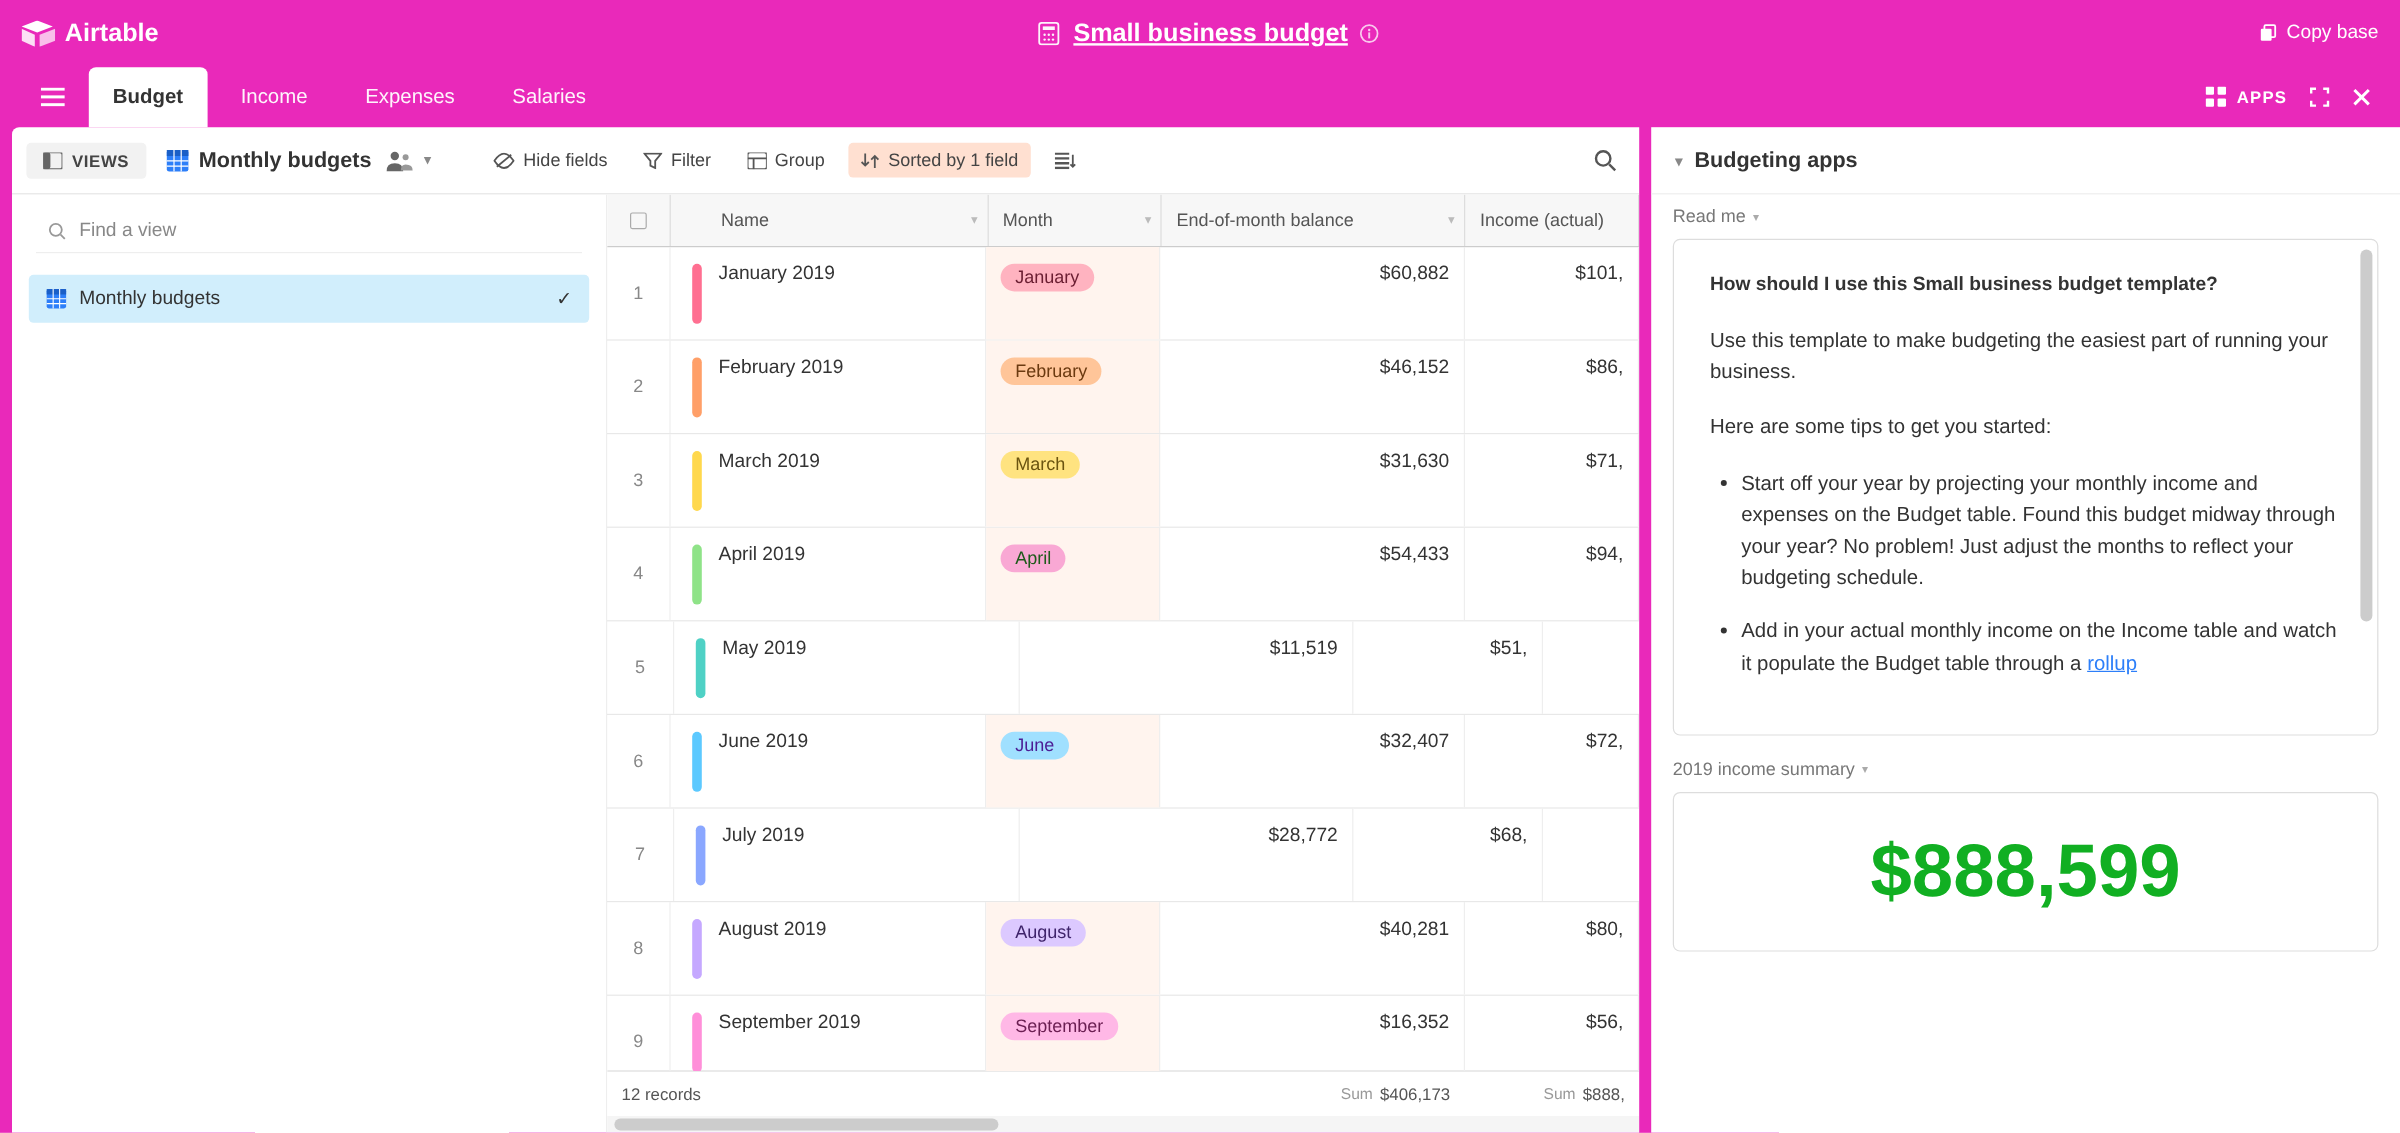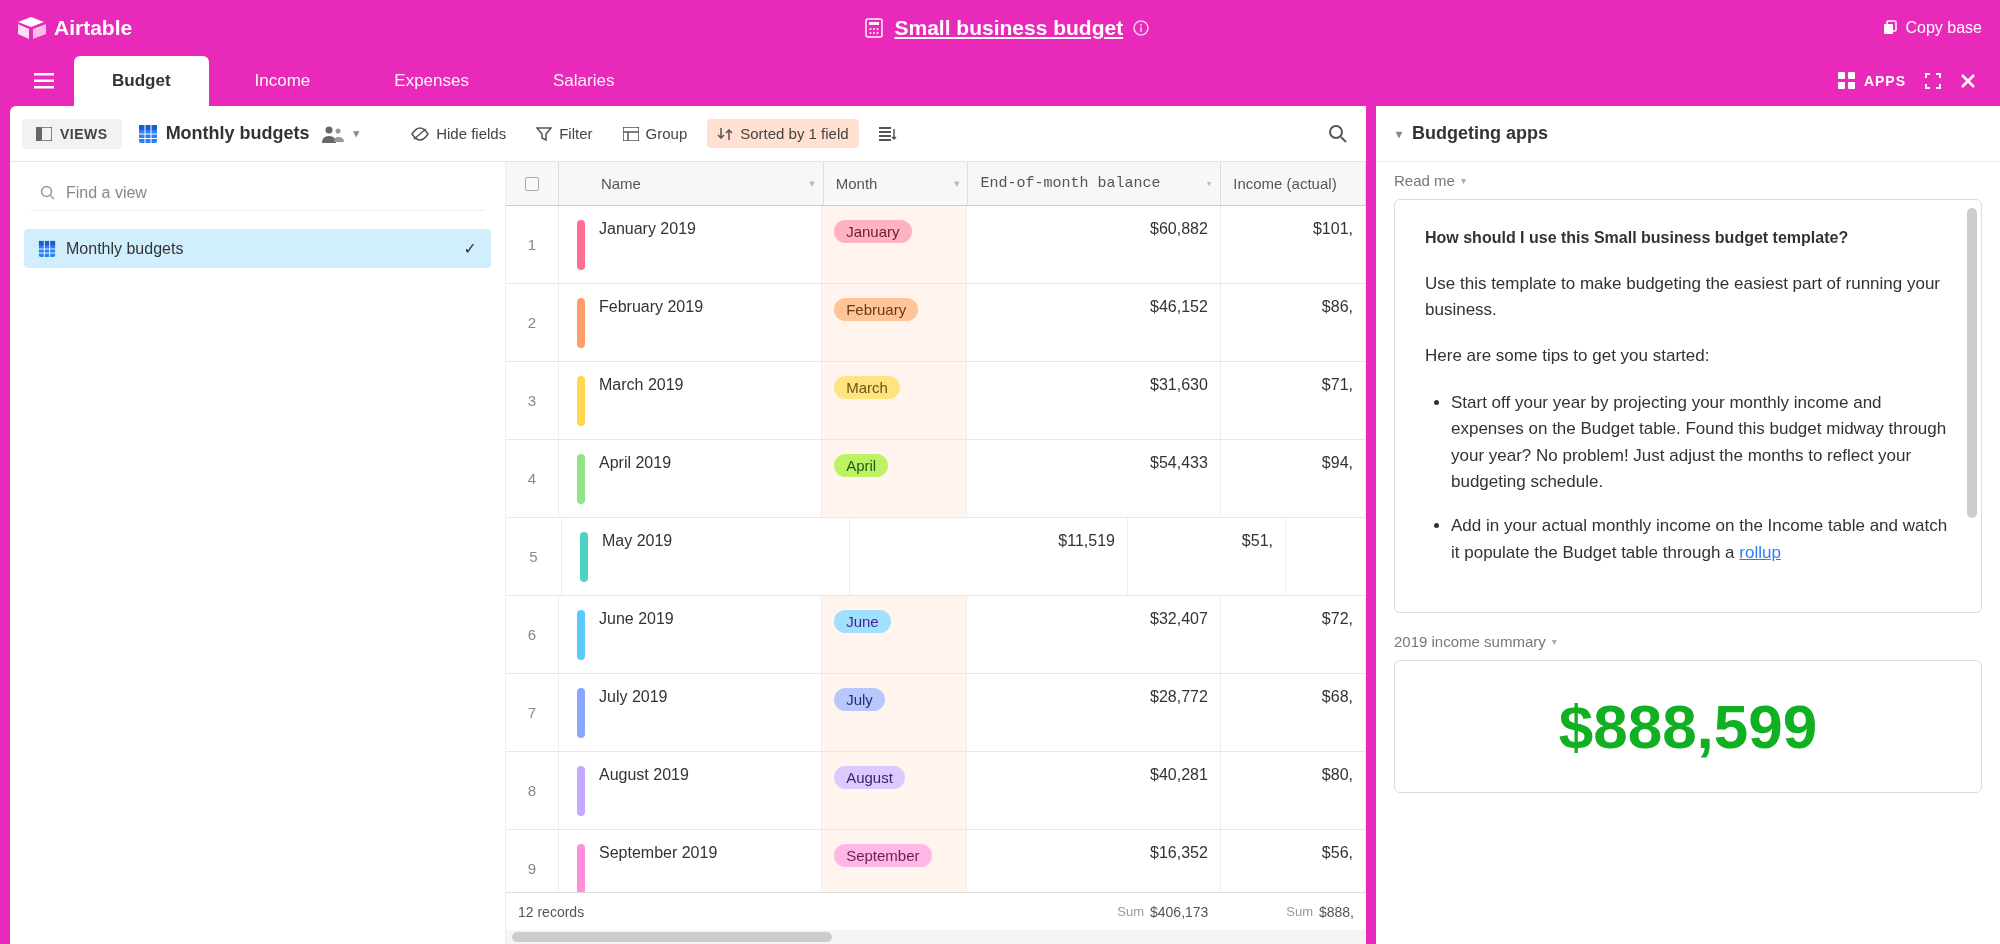--- a/index.html
+++ b/index.html
@@ -10,21 +10,21 @@
 .logo { display: flex; align-items: center; gap: 8px; font-size: 21px; font-weight: 600; justify-content: space-between; }
 .logo-icon { width: 28px; height: 22px; }
 .title-wrap { flex: 1; display: flex; justify-content: center; align-items: center; gap: 10px; font-size: 21px; font-weight: 600; text-decoration: underline; }
 .title-icon { opacity: 0.95; }
 .info-icon { width: 16px; height: 16px; opacity: 0.75; }
 .copy-base { display: flex; align-items: center; gap: 8px; font-size: 16px; font-weight: 500; cursor: pointer; }
 
 
 .tabrow { height: 50px; display: flex; align-items: stretch; padding-left: 22px; gap: 8px; }
 .menu-btn { width: 44px; display: flex; align-items: center; justify-content: center; color: #fff; cursor: pointer; }
-.tab { display: flex; align-items: center; padding: 0 38px; border-radius: 6px 6px 0 0; font-size: 17px; font-weight: 500; cursor: pointer; color: rgba(255,255,255,0.95); }
+.tab { display: flex; align-items: center; padding: 0 20px; border-radius: 6px 6px 0 0; font-size: 17px; font-weight: 500; cursor: pointer; color: rgba(255,255,255,0.95); }
 .tab.active { background: #fff; color: #333; font-weight: 600; }
 .tabrow-right { margin-left: auto; display: flex; align-items: center; gap: 18px; padding-right: 24px; color: #fff; }
 .apps-btn { display: flex; align-items: center; gap: 8px; font-size: 14px; font-weight: 700; letter-spacing: 1px; cursor: pointer; }
 
 
 .main { display: flex; height: 838px; }
 .left-panel { width: 1356px; background: #fff; border-radius: 6px 0 0 0; margin-left: 10px; display: flex; flex-direction: column; overflow: hidden; }
 .right-panel { width: 624px; background: #fff; margin-left: 10px; margin-right: 0; display: flex; flex-direction: column; overflow: hidden; }
 
 
@@ -48,21 +48,21 @@
 .view-item .check { margin-left: auto; color: #333; }
 
 
 .grid { flex: 1; display: flex; flex-direction: column; overflow: hidden; position: relative; }
 .grid-header { display: flex; height: 44px; background: #f7f7f7; border-bottom: 1px solid #ccc; font-size: 15px; color: #555; font-weight: 500; }
 .col { border-right: 1px solid #ddd; display: flex; align-items: center; padding: 0 12px; position: relative; }
 .col .dd { position: absolute; right: 8px; color: #bbb; font-size: 11px; }
 .col-check { width: 56px; justify-content: center; }
 .col-name { width: 288px; padding-left: 42px; }
 .col-month { width: 158px; }
-.col-balance { width: 278px; font-family: Liberation Mono, monospace; }
+.col-balance { width: 278px; }
 .col-income { width: 158px; }
 .checkbox { width: 14px; height: 14px; border: 1.5px solid #aaa; border-radius: 2px; }
 
 .grid-body { flex: 1; overflow-y: auto; }
 .row { display: flex; height: 78px; border-bottom: 1px solid #e8e8e8; }
 .cell { border-right: 1px solid #eee; display: flex; align-items: flex-start; padding: 14px 12px; font-size: 16px; }
 .cell-num { width: 56px; justify-content: center; align-items: center; color: #888; font-size: 15px; }
 .cell-name { width: 288px; padding-left: 18px; align-items: flex-start; gap: 14px; }
 .color-bar { width: 8px; height: 50px; border-radius: 4px; flex-shrink: 0; }
 .cell-month { width: 158px; background: #fff4ee; }
@@ -335,21 +335,21 @@
     <div class="cell cell-balance">$31,630</div>
     <div class="cell cell-income">$71,</div>
             </div>
             <div class="row">
     <div class="cell cell-num">4</div>
     <div class="cell cell-name">
       <div class="color-bar" style="background:#8fe388"></div>
       <span>April 2019</span>
     </div>
     <div class="cell cell-month">
-      <span class="month-pill" style="background:#bef264;color:#1e5a1a">April</span>
+      <span class="month-pill" style="background:#f9a8d4;color:#1e5a1a">April</span>
     </div>
     <div class="cell cell-balance">$54,433</div>
     <div class="cell cell-income">$94,</div>
             </div>
             <div class="row">
     <div class="cell cell-num">5</div>
     <div class="cell cell-name">
       <div class="color-bar" style="background:#4fd1c5"></div>
       <span>May 2019</span>
     </div>
@@ -366,23 +366,20 @@
       <span class="month-pill" style="background:#a0e0ff;color:#4c1d95">June</span>
     </div>
     <div class="cell cell-balance">$32,407</div>
     <div class="cell cell-income">$72,</div>
             </div>
             <div class="row">
     <div class="cell cell-num">7</div>
     <div class="cell cell-name">
       <div class="color-bar" style="background:#8aa7ff"></div>
       <span>July 2019</span>
-    </div>
-    <div class="cell cell-month">
-      <span class="month-pill" style="background:#b8c8ff;color:#1e336b">July</span>
     </div>
     <div class="cell cell-balance">$28,772</div>
     <div class="cell cell-income">$68,</div>
             </div>
             <div class="row">
     <div class="cell cell-num">8</div>
     <div class="cell cell-name">
       <div class="color-bar" style="background:#c5a8ff"></div>
       <span>August 2019</span>
     </div>

